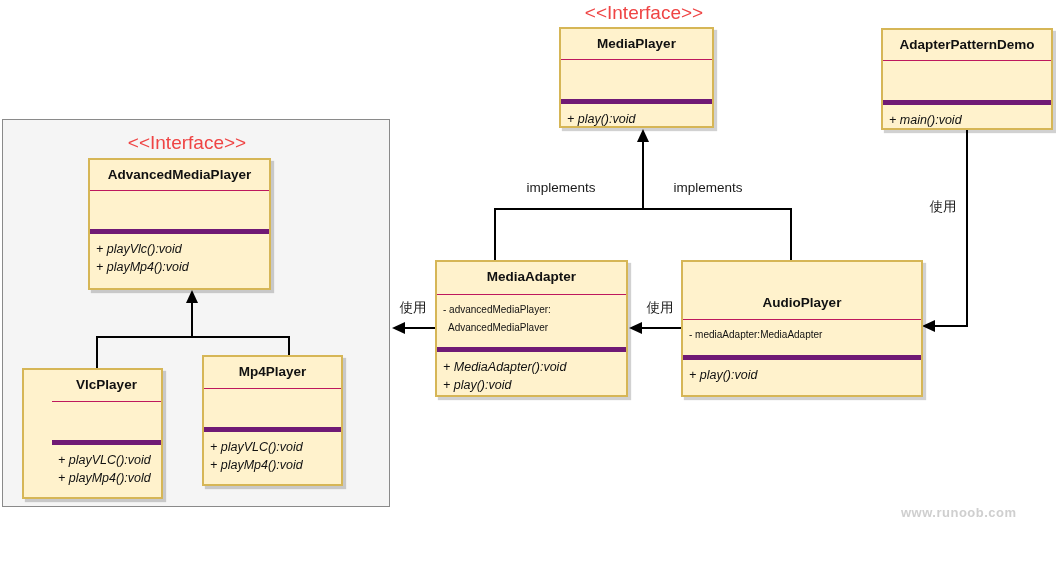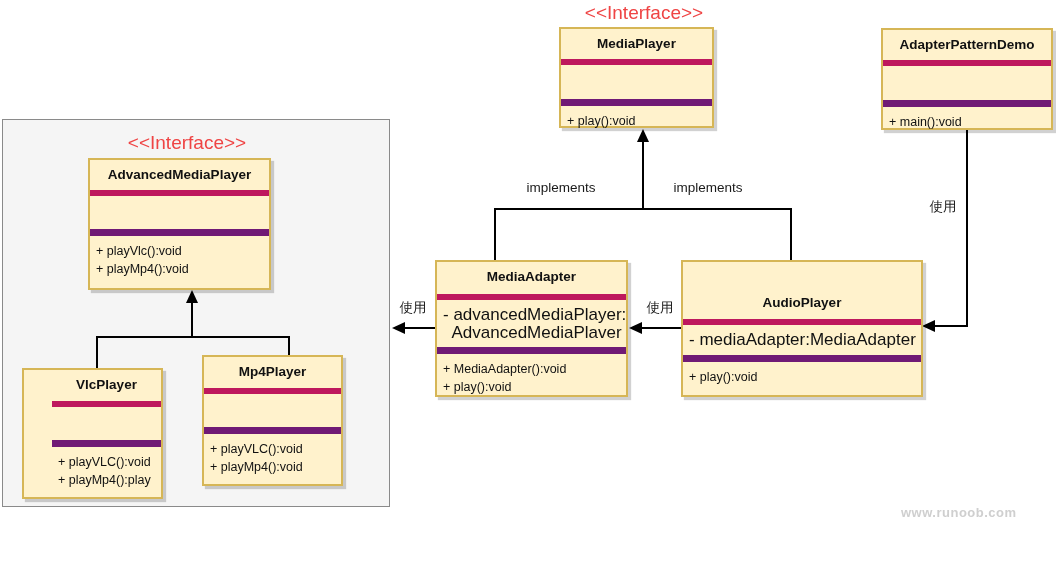--- a/index.html
+++ b/index.html
@@ -12,26 +12,26 @@
   }
   .uml-class{
     position:absolute;background:#fff2cc;border:2px solid #d6b656;box-sizing:border-box;
     box-shadow:3px 3px 1px rgba(0,0,0,0.18);display:flex;flex-direction:column;
   }
   .uml-title{
     font-weight:bold;font-size:13.5px;text-align:center;color:#111;
     padding-top:7px;box-sizing:border-box;flex:none;
   }
   .uml-attrs{
-    border-top:6px solid #be185d;box-sizing:border-box;flex:none;
-    padding:6px 6px 0 6px;font-size:17px;color:#111;line-height:18px;white-space:pre;
+    border-top:1px solid #be185d;box-sizing:border-box;flex:none;
+    padding:6px 6px 0 6px;font-size:10px;color:#111;line-height:18px;white-space:pre;
   }
   .uml-methods{
-    border-top:7px solid #701a75;box-sizing:border-box;flex:1;
-    padding:6px 6px 0 6px;font-size:12.5px;color:#111;line-height:18px;white-space:pre;
+    border-top:5px solid #701a75;box-sizing:border-box;flex:1;
+    padding:6px 6px 0 6px;font-size:12.5px;color:#111;line-height:18px;white-space:pre;font-style:italic;
   }
   .line{position:absolute;background:#000;}
   .arrow{position:absolute;width:0;height:0;}
   .arrow.up{border-left:6px solid transparent;border-right:6px solid transparent;border-bottom:13px solid #000;}
   .arrow.left{border-top:6px solid transparent;border-bottom:6px solid transparent;border-right:13px solid #000;}
   .edge-label{position:absolute;font-size:13.5px;color:#1a1a1a;text-align:center;}
   .stereotype{position:absolute;font-size:19px;color:#ef4444;text-align:center;}
   .watermark{
     position:absolute;left:901px;top:505px;width:120px;font-size:13px;font-weight:bold;
     color:#cfcfcf;letter-spacing:0.5px;
@@ -82,21 +82,21 @@
         <div class="uml-methods"><div>+ main():void</div></div>
       </div>
       <div class="uml-class" style="left: 88px; top: 158px; width: 183px; height: 132px; justify-content: space-between;">
         <div class="uml-title" style="height: 30px;">AdvancedMediaPlayer</div>
         <div class="uml-attrs" style="height: 39px;"></div>
         <div class="uml-methods"><div>+ playVlc():void</div><div>+ playMp4():void</div></div>
       </div>
       <div class="uml-class" style="left: 22px; top: 368px; width: 141px; height: 131px; padding-left: 28px;">
         <div class="uml-title" style="height: 31px;">VlcPlayer</div>
         <div class="uml-attrs" style="height: 39px;"></div>
-        <div class="uml-methods"><div>+ playVLC():void</div><div>+ playMp4():play</div></div>
+        <div class="uml-methods"><div>+ playVLC():void</div><div>+ playMp4():vold</div></div>
       </div>
       <div class="uml-class" style="left: 202px; top: 355px; width: 141px; height: 131px;">
         <div class="uml-title" style="height: 31px;">Mp4Player</div>
         <div class="uml-attrs" style="height: 39px;"></div>
         <div class="uml-methods"><div>+ playVLC():void</div><div>+ playMp4():void</div></div>
       </div>
       <div class="uml-class" style="left: 435px; top: 260px; width: 193px; height: 137px;">
         <div class="uml-title" style="height: 32px;">MediaAdapter</div>
         <div class="uml-attrs" style="height: 53px;"><div>- advancedMediaPlayer:</div><div>  AdvancedMediaPlaver</div></div>
         <div class="uml-methods"><div>+ MediaAdapter():void</div><div>+ play():void</div></div>

